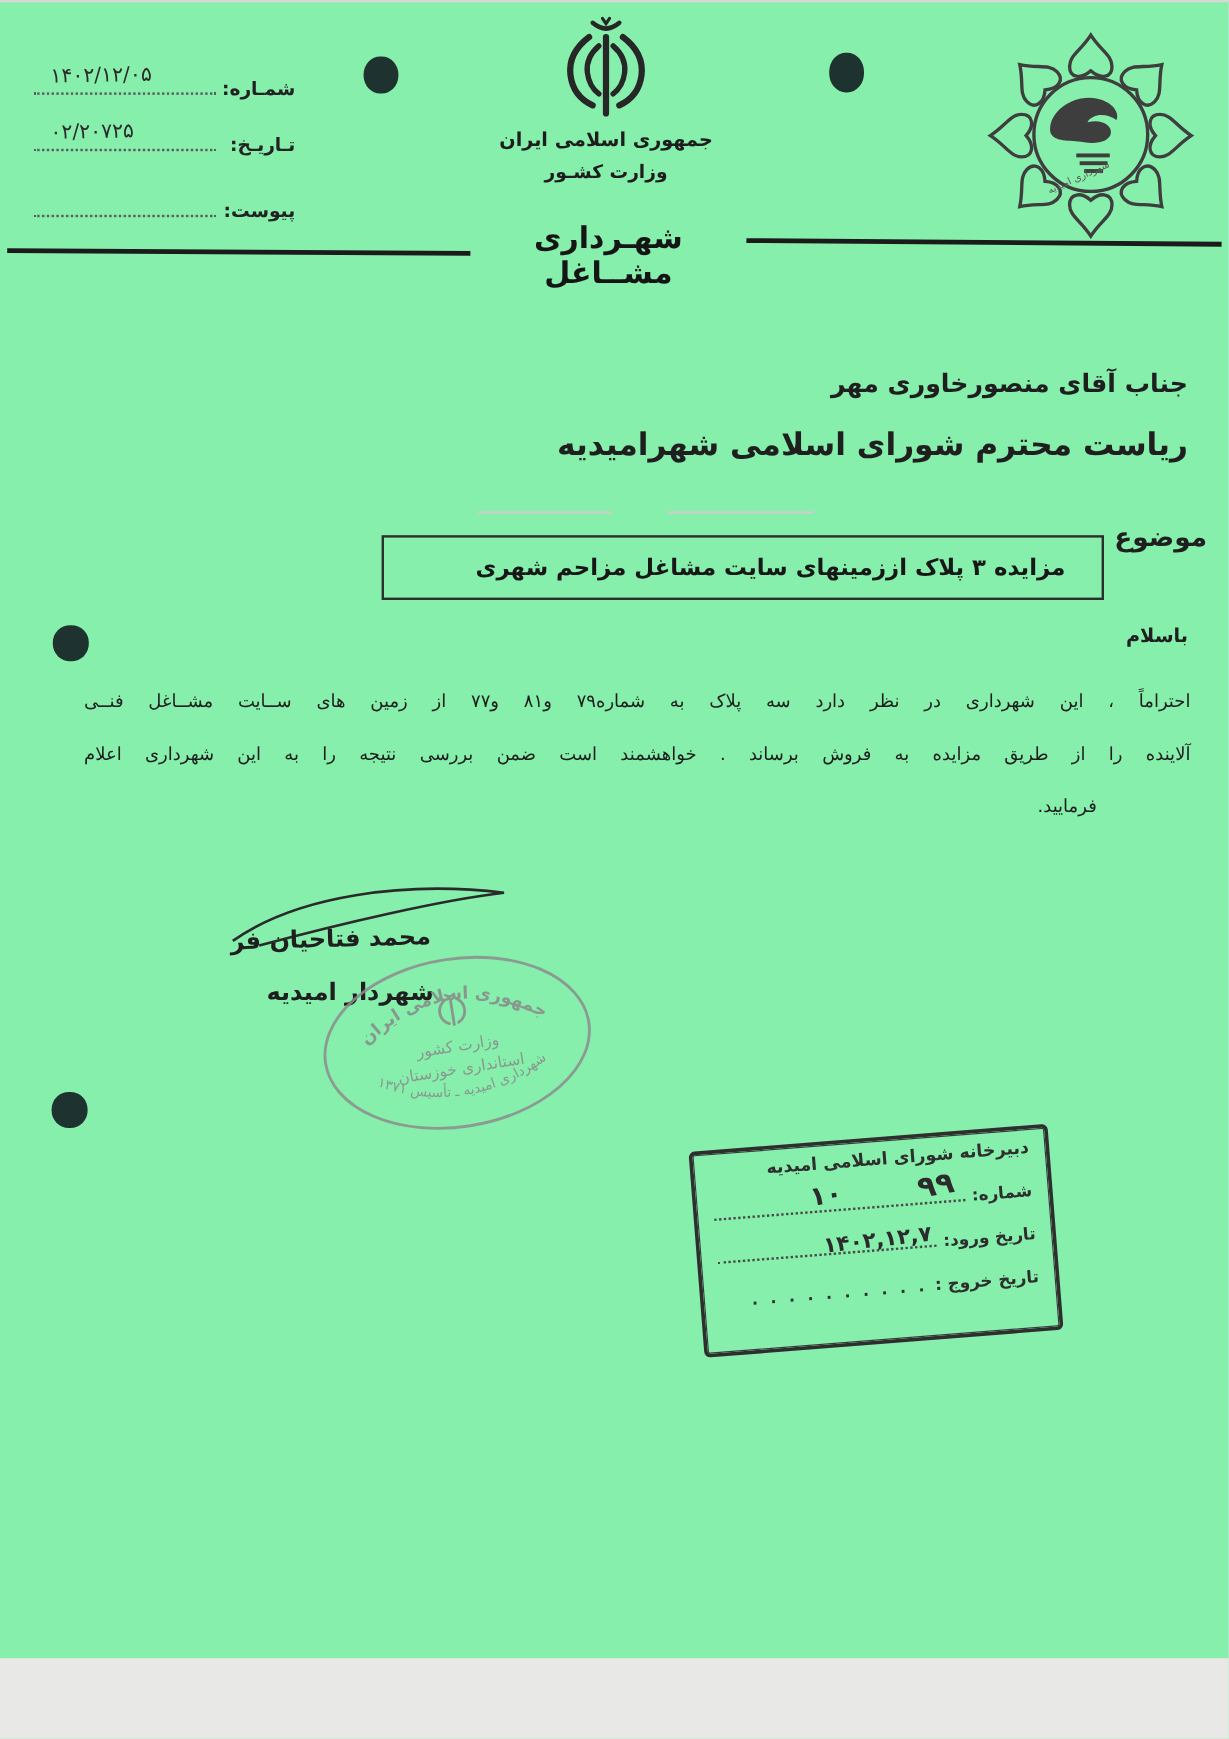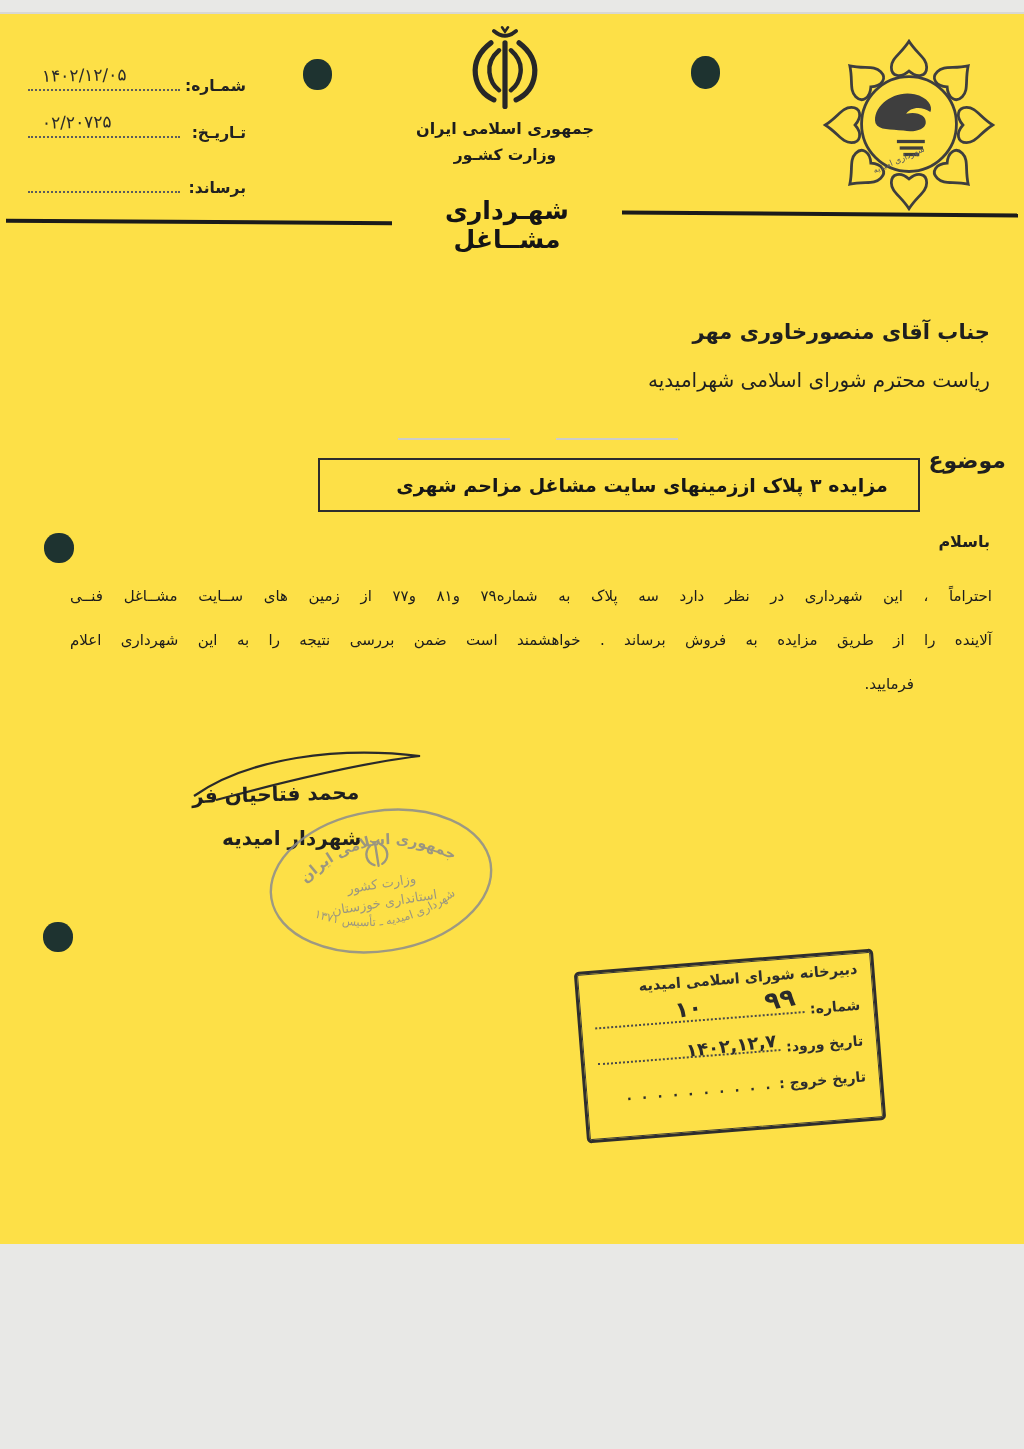--- a/index.html
+++ b/index.html
@@ -1,18 +1,18 @@
 <!DOCTYPE html>
 <html lang="fa"><head>
 <meta charset="utf-8">
 <style>
   html,body{margin:0;padding:0;background:#e8e8e6;}
   .page{
-    position:relative;width:1024px;height:1232px;margin:12px auto;
-    background:#fde047;overflow:hidden;
+    position:relative;width:1024px;height:1382px;margin:0 auto;
+    background:#86efac;overflow:hidden;
     font-family:"DejaVu Sans",sans-serif;color:#1f1f1f;
   }
   .page::before{content:"";position:absolute;top:0;left:0;right:0;height:2px;background:#d8d8d4;}
   
   .hole{position:absolute;background:#1e3330;border-radius:48%;}
   
   .lh-left{position:absolute;left:24px;top:40px;width:222px;direction:rtl;}
   .lh-row{position:relative;height:47px;}
   .lh-label{position:absolute;right:0;bottom:4px;font-size:15.5px;font-weight:bold;color:#222;}
   .lh-dots{position:absolute;left:4px;bottom:8px;width:152px;border-bottom:2px dotted #5c5c5c;}
@@ -29,21 +29,21 @@
   .logo{position:absolute;left:816px;top:20px;}
   
   .rule{position:absolute;height:4px;background:#1b1b1b;}
   .rule.left{left:6px;top:208px;width:386px;transform:rotate(.35deg);}
   .rule.right{left:622px;top:200px;width:396px;transform:rotate(.45deg);}
   .rule-title{position:absolute;left:392px;top:184px;width:230px;text-align:center;
     font-size:25px;font-weight:bold;color:#151515;direction:rtl;}
   
   .addr{position:absolute;right:34px;top:308px;text-align:right;direction:rtl;}
   .addr .a1{font-size:21px;font-weight:bold;margin-bottom:24px;}
-  .addr .a2{font-size:20px;font-weight:normal;}
+  .addr .a2{font-size:26px;font-weight:bold;}
   .faint-dash{position:absolute;height:2px;background:#cdcdc9;top:426px;}
   .faint-dash.d1{left:398px;width:112px;}
   .faint-dash.d2{left:556px;width:122px;}
   
   .subject-label{position:absolute;right:18px;top:436px;font-size:22px;font-weight:bold;direction:rtl;}
   .subject-box{position:absolute;left:318px;top:446px;width:552px;height:50px;
     border:2px solid #2d2d2d;display:flex;align-items:center;justify-content:center;direction:rtl;padding-left:46px;}
   .subject-text{font-size:19px;font-weight:bold;color:#171717;}
   
   .greeting{position:absolute;right:34px;top:520px;font-size:16px;font-weight:bold;direction:rtl;}
@@ -86,21 +86,21 @@
       <span class="lh-label">شمـاره:</span>
       <span class="lh-dots"></span>
       <span class="lh-val hand">۱۴۰۲/۱۲/۰۵</span>
     </div>
     <div class="lh-row">
       <span class="lh-label">تـاریـخ:</span>
       <span class="lh-dots"></span>
       <span class="lh-val hand">۰۲/۲۰۷۲۵</span>
     </div>
     <div class="lh-row" style="margin-top:8px;">
-      <span class="lh-label">برساند:</span>
+      <span class="lh-label">پیوست:</span>
       <span class="lh-dots"></span>
     </div>
   </div>
 
   <div class="lh-center">
     <svg class="emblem" width="74" height="88" viewBox="0 0 100 116">
       <g stroke="#272727" fill="none" stroke-linecap="round">
         <path d="M31 24 Q7 42 10 67 Q13 91 35 101" stroke-width="7"></path>
         <path d="M69 24 Q93 42 90 67 Q87 91 65 101" stroke-width="7"></path>
         <path d="M42 34 Q27 47 29 64 Q31 80 42 88" stroke-width="6"></path>

